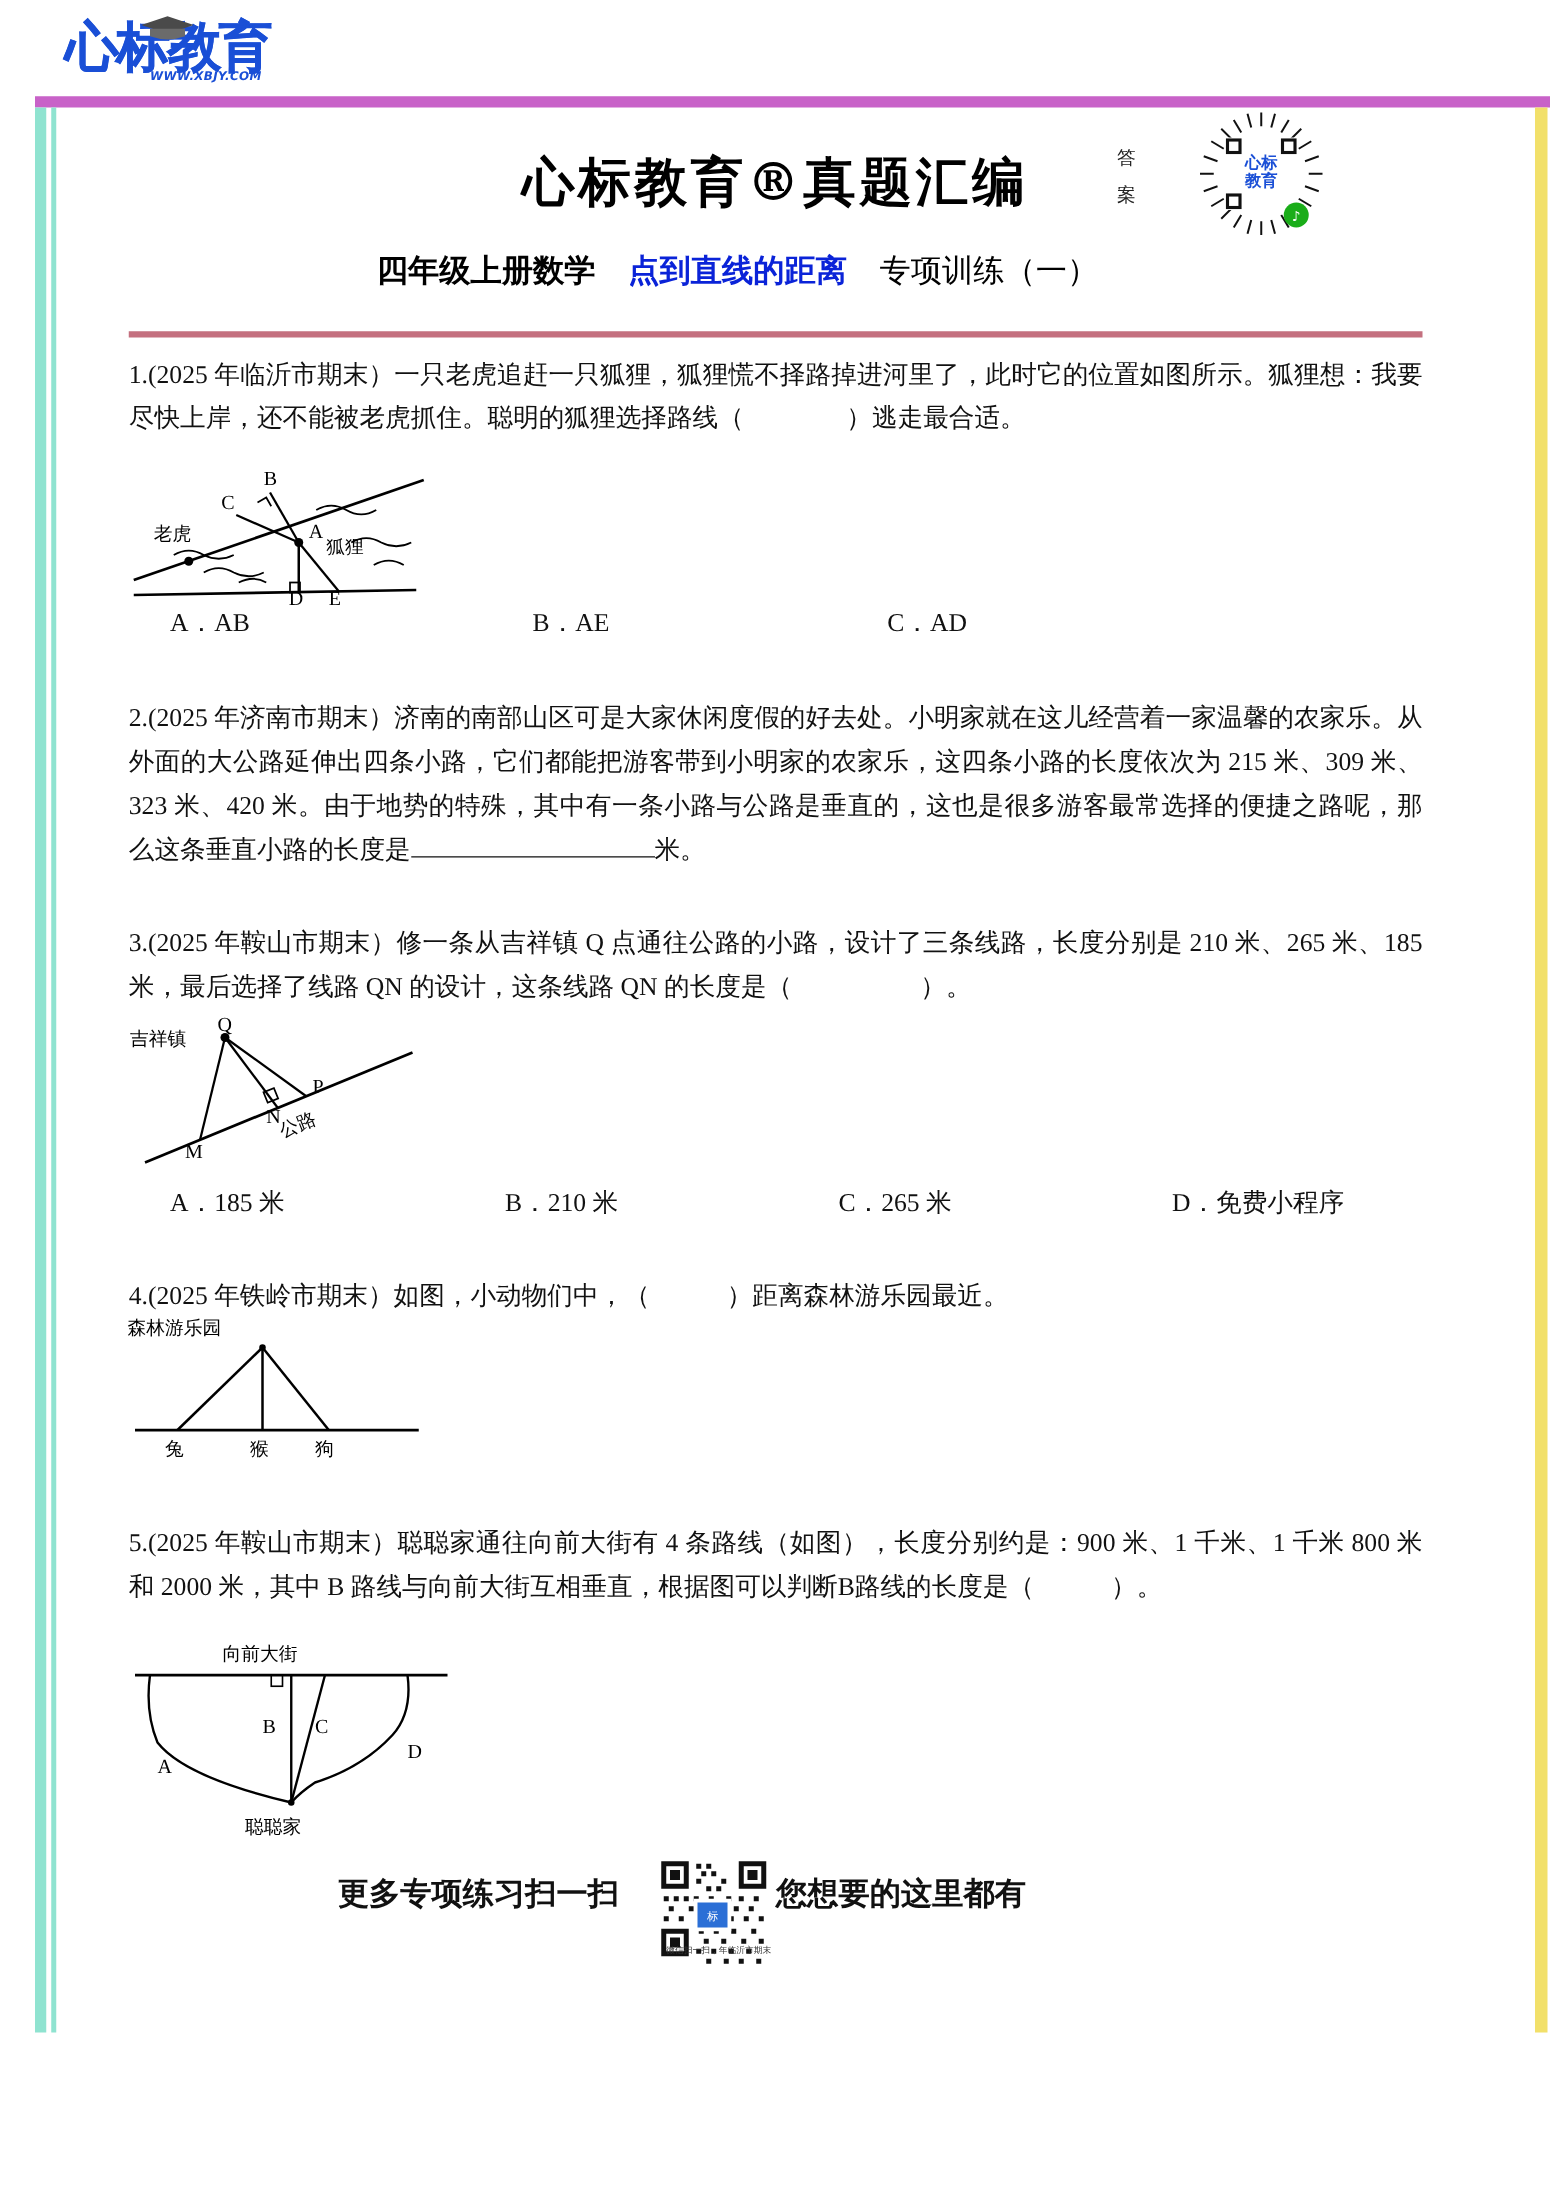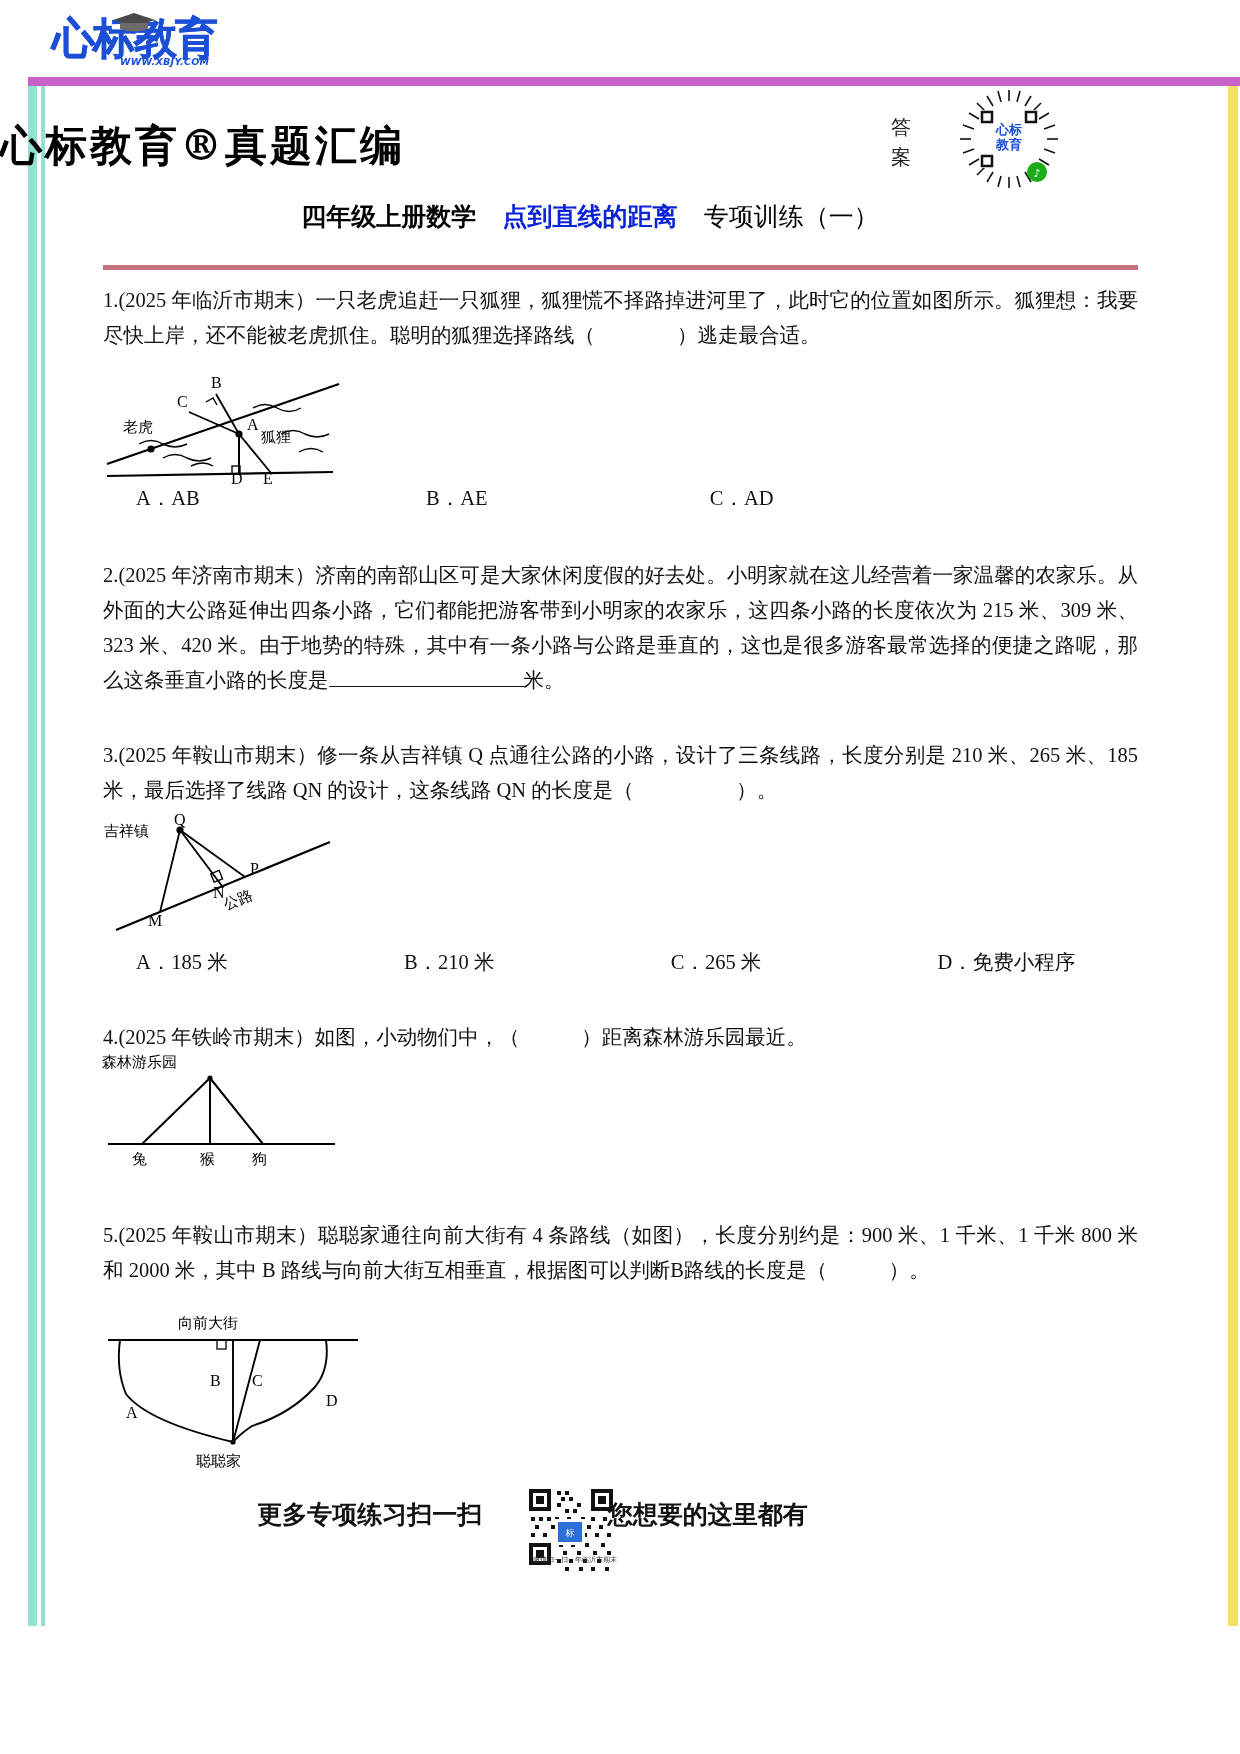--- a/index.html
+++ b/index.html
@@ -54,28 +54,28 @@
     background:#8fe3d0;
   }
   #frame-right{
     position:absolute; left:1228px; top:86px; width:10px; height:1540px;
     background:#f2e06a;
   }
 
   
   #doc-title{
     position:absolute; left:0; top:118px; width:1240px;
-    text-align:left;
+    text-align:center;
     font-family:"DejaVu Serif","Liberation Serif",serif;
     font-size:42px; font-weight:bold; color:#000;
     letter-spacing:3px;
   }
   #answer-label{
     position:absolute; left:890px; top:112px;
-    font-size:20px; color:#222; line-height:30px; text-align:center;
+    font-size:15px; color:#222; line-height:30px; text-align:center;
     width:22px;
   }
   #qr-top{
     position:absolute; left:958px; top:88px; width:102px; height:102px;
   }
 
   #subject-line{
     position:absolute; left:0; top:200px; width:1180px;
     text-align:center; white-space:nowrap;
     font-family:"DejaVu Sans","Liberation Sans",sans-serif;
@@ -103,21 +103,21 @@
   .opts span{ display:inline-block;margin-left:28px; }
   .fig{ position:absolute; }
   .u-blank{
     display:inline-block; border-bottom:1.6px solid #111;
     height:22px;
   }
   #qr-bottom{
     position:absolute; left:525px; top:1485px; width:92px; height:92px;
   }
   #footer-text{
-    position:absolute; left:4px; top:1498px; width:1057px;
+    position:absolute; left:17px; top:1498px; width:1057px;
     text-align:center;
     font-family:"DejaVu Sans","Liberation Sans",sans-serif;
     font-weight:bold; font-size:25px; color:#111;
     white-space:nowrap;
   }
   #footer-text .gap{ display:inline-block; width:108px; }
   .figtxt{
     font-family:"Liberation Serif","DejaVu Serif",serif;
     font-size:16px; fill:#000;
   }

